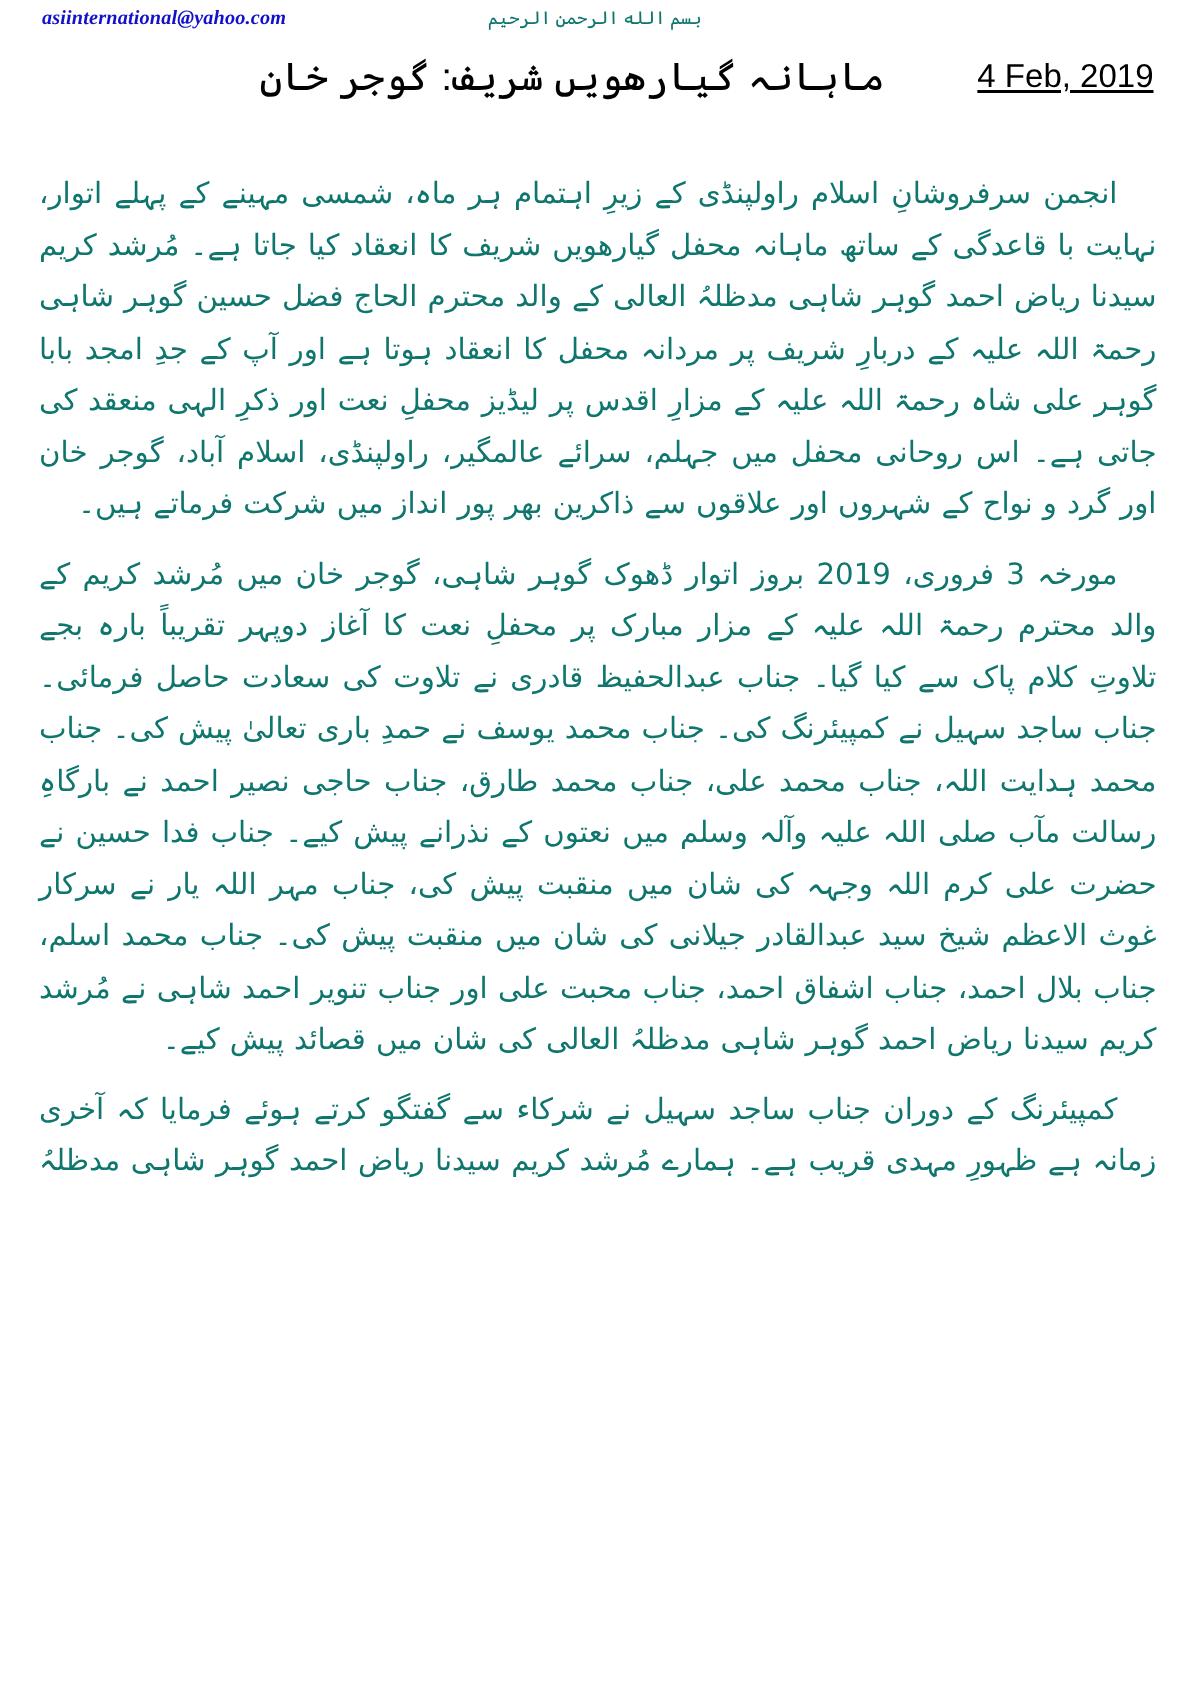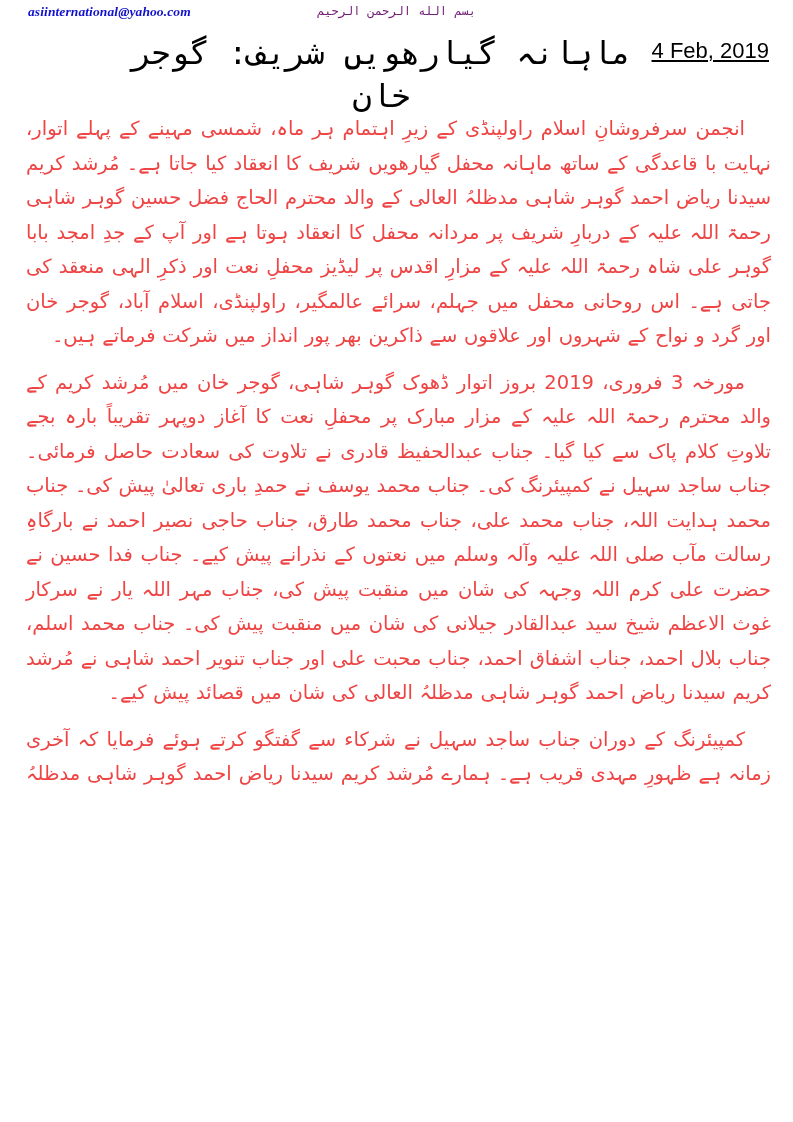--- a/index.html
+++ b/index.html
@@ -43,23 +43,23 @@
     white-space: nowrap;
   }
 
   .masthead-bismillah {
     position: absolute;
     left: 0;
     right: 0;
     top: 2px;
     text-align: center;
     direction: rtl;
-    font-family: Liberation Mono, monospace;
+    font-family: Liberation Serif, serif;
     font-size: 12px;
-    color: #701a75;
+    color: #0f766e;
     line-height: 1.1;
   }
 
   .masthead-date {
     position: absolute;
     right: 24px;
     top: 38px;
     direction: ltr;
     font-family: "Liberation Sans", sans-serif;
     font-size: 22px;
@@ -69,22 +69,22 @@
   }
 
   
   .doc-title {
     position: absolute;
     top: 34px;
     left: 120px;
     right: 150px;
     text-align: center;
     direction: rtl;
-    font-family: Liberation Mono, monospace;
-    font-size: 32px;
+    font-family: Liberation Sans, sans-serif;
+    font-size: 26px;
     line-height: 1.35;
     font-weight: normal;
     color: #000000;
     margin: 0;
   }
 
   
   .body-area {
     position: absolute;
     top: 112px;
@@ -99,21 +99,21 @@
   .para {
     direction: rtl;
     text-align: justify;
     text-align-last: right;
     font-family: "DejaVu Sans", sans-serif;
     font-size: 19.5px;
     line-height: 34.5px;
     margin: 0 0 12px 0;
     text-indent: 26px;
     word-spacing: 0.5px;
-    color: #ef4444;
+    color: #0f766e;
   }
 
   .para:last-of-type {
     margin-bottom: 0;
   }
 
   
   .ornament {
     position: absolute;
     top: 1003px;

